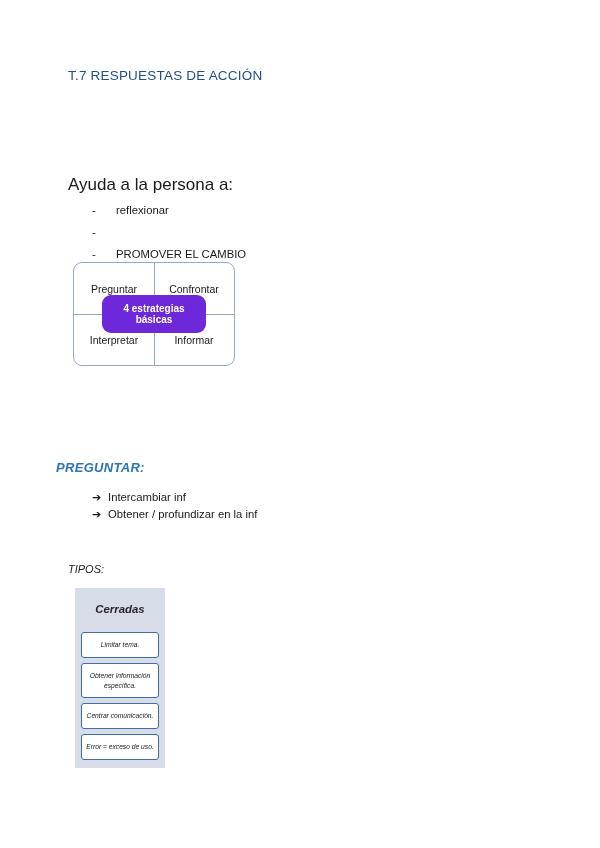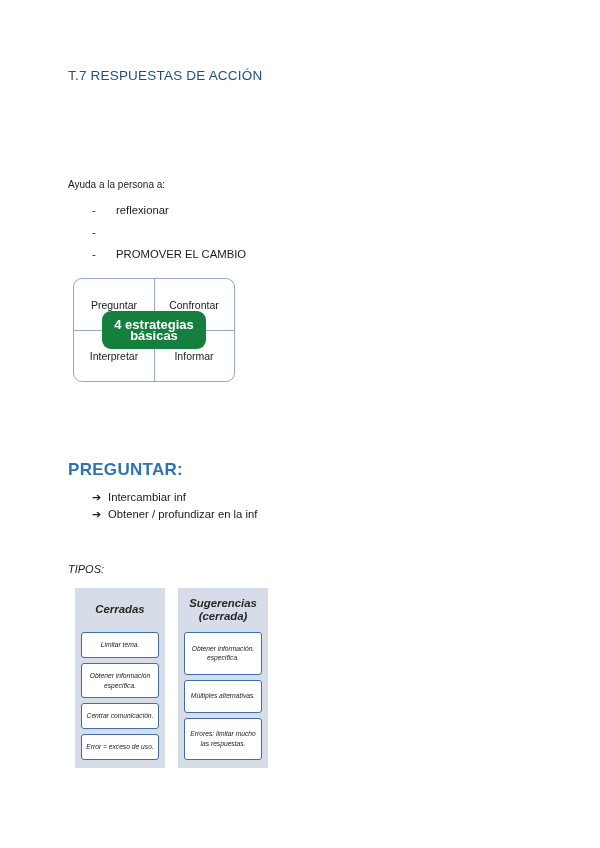--- a/index.html
+++ b/index.html
@@ -50,21 +50,21 @@
   }
   .bold {
     font-weight: bold;
   }
 
   
   .ayuda-lead {
     position: absolute;
     left: 68px;
     top: 176px;
-    font-size: 10px;
+    font-size: 17px;
     line-height: 18px;
   }
   .dash-list {
     position: absolute;
     left: 92px;
     top: 199px;
     width: 300px;
     margin: 0;
     padding: 0;
     list-style: none;
@@ -78,21 +78,21 @@
   .dash-list .mk {
     width: 24px;
     flex: 0 0 24px;
     color: #1a1a1a;
   }
 
   
   .quad {
     position: absolute;
     left: 73px;
-    top: 278px;
+    top: 262px;
     width: 162px;
     height: 104px;
     border: 1.4px solid #93A9C8;
     border-radius: 9px;
     box-sizing: border-box;
     background: #ffffff;
   }
   .quad .vline {
     position: absolute;
     left: 50%;
@@ -125,43 +125,44 @@
   .quad .c-bl { left: 0; top: 50%; }
   .quad .c-br { left: 50%; top: 50%; }
 
   .quad-center {
     position: absolute;
     left: 50%;
     top: 50%;
     transform: translate(-50%, -50%);
     width: 104px;
     height: 38px;
-    background: #15803d;
+    background: #6d28d9;
     border-radius: 9px;
     display: flex;
     flex-direction: column;
     align-items: center;
     justify-content: center;
     color: #ffffff;
-    font-size: 13px;
+    font-size: 10px;
     font-weight: bold;
     line-height: 11px;
     text-align: center;
     z-index: 3;
   }
 
   
   .preguntar-head {
     position: absolute;
-    left: 68px;
+    left: 56px;
     top: 460px;
-    font-size: 17px;
+    font-size: 13px;
     font-weight: bold;
     color: #2E74B5;
     letter-spacing: 0.3px;
+    font-style: italic;
   }
   .arrow-list {
     position: absolute;
     left: 92px;
     top: 489px;
     margin: 0;
     padding: 0;
     list-style: none;
   }
   .arrow-list li {
@@ -292,25 +293,17 @@
     <div class="tipo-col">
       <div class="col-title">Cerradas</div>
       <div class="tipo-items">
         <div class="tipo-box">Limitar tema.</div>
         <div class="tipo-box">Obtener información específica.</div>
         <div class="tipo-box">Centrar comunicación.</div>
         <div class="tipo-box">Error = exceso de uso.</div>
       </div>
     </div>
 
-    <div class="tipo-col">
-      <div class="col-title">Sugerencias (cerrada)</div>
-      <div class="tipo-items">
-        <div class="tipo-box">Obtener información. específica.</div>
-        <div class="tipo-box">Múltiples alternativas.</div>
-        <div class="tipo-box">Errores: limitar mucho las respuestas.</div>
-      </div>
-    </div>
 
 
   </div>
 
 </div>
 
 </body></html>

